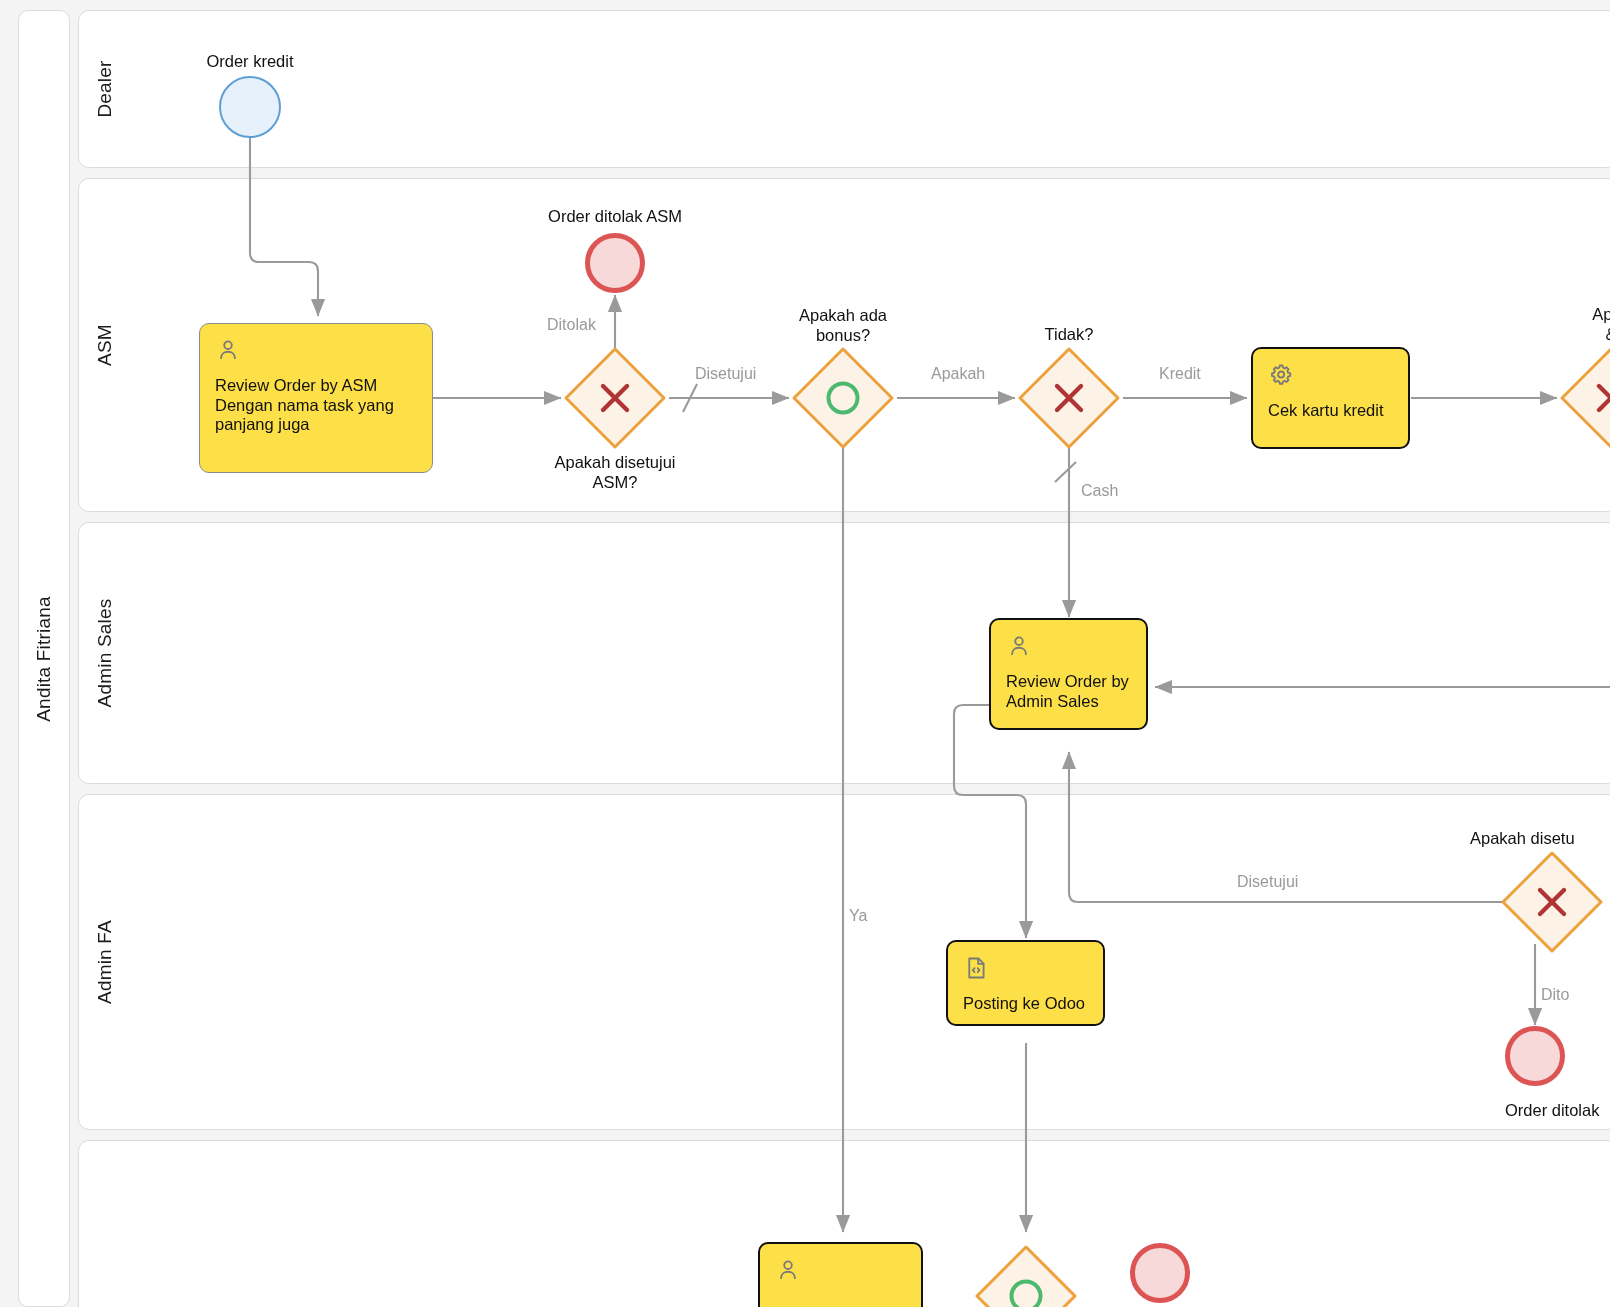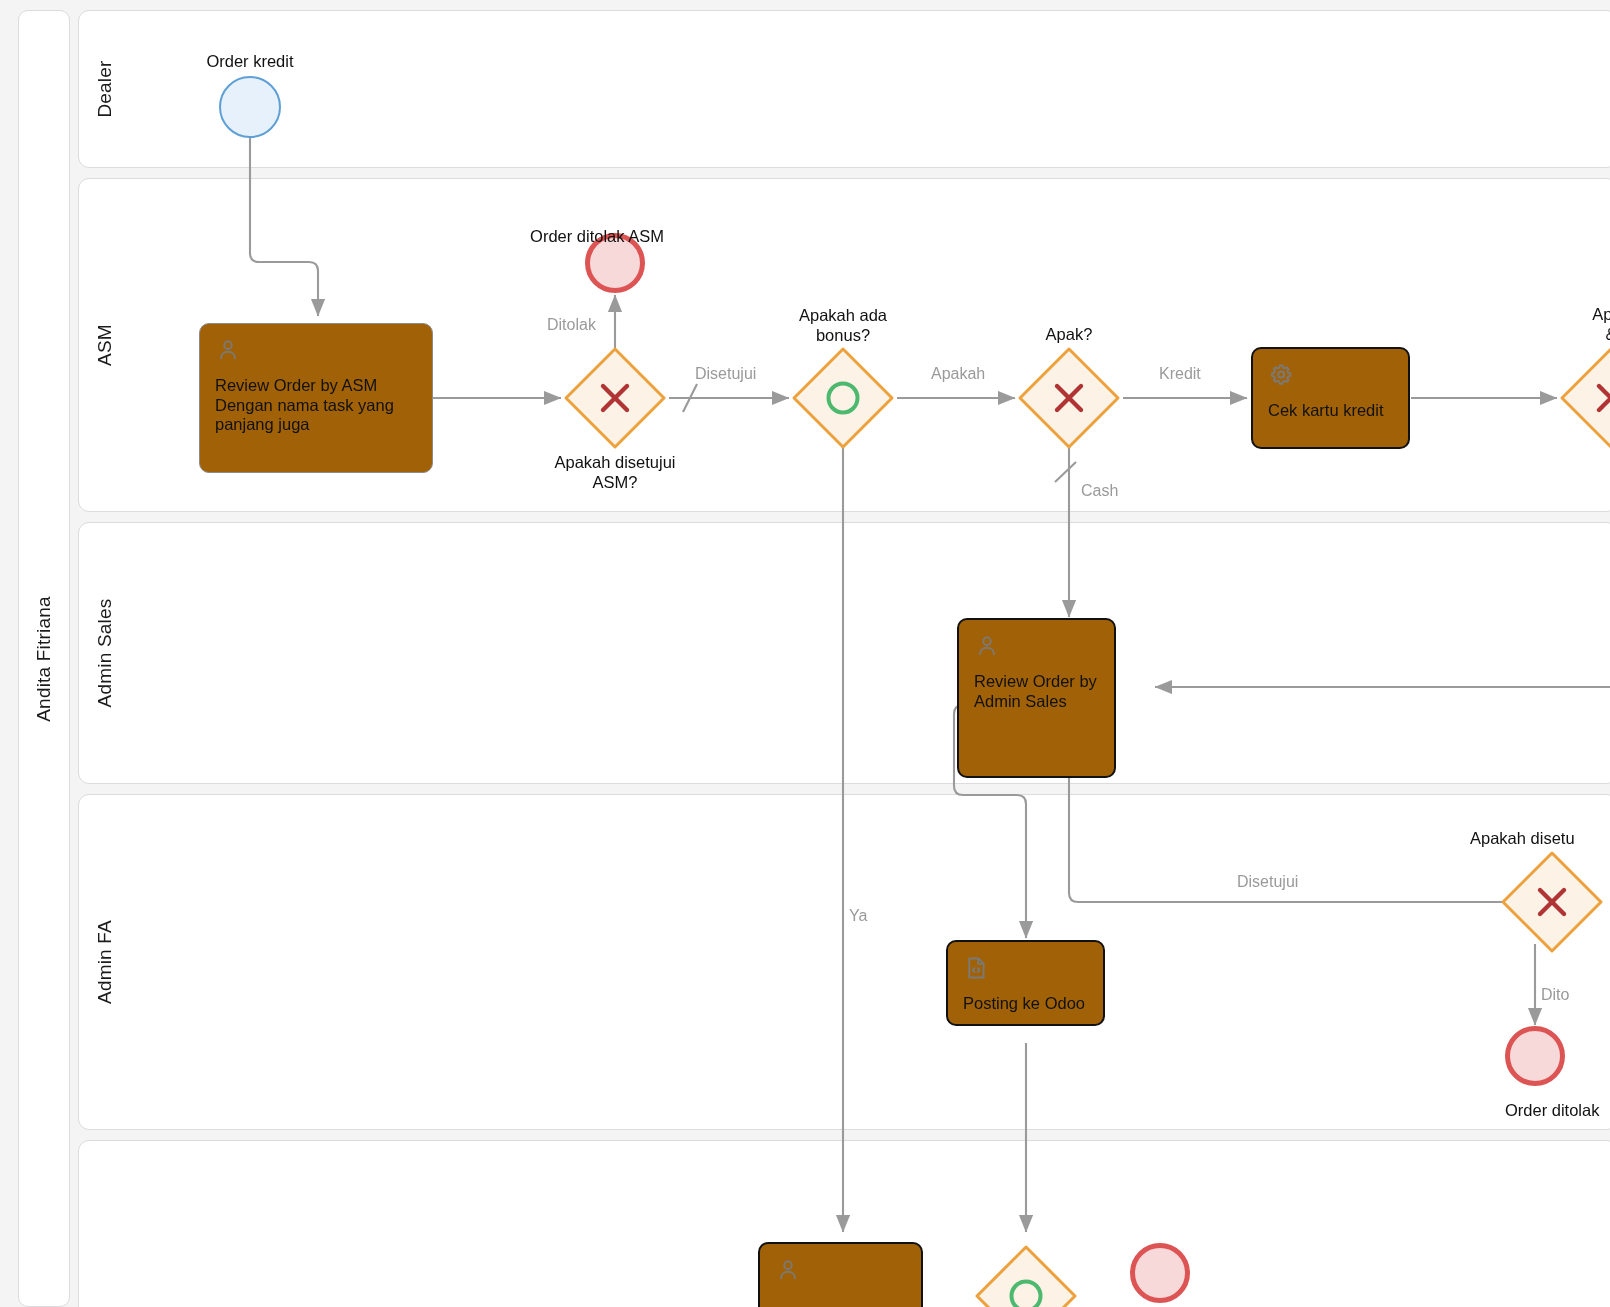--- a/index.html
+++ b/index.html
@@ -69,21 +69,21 @@
   .ev-start {
     background: #e6f1fb;
     border: 2.5px solid #5e9fd6;
   }
   .ev-end {
     background: #f8d9d9;
     border: 5px solid #dc5453;
   }
 
   .task {
-    background: #a16207;
+    background: #fde047;
     border: 1.8px solid #8b8b8b;
     border-radius: 10px;
     padding: 13px 15px 10px 15px;
   }
   .task.sel {
     border: 2.4px solid #111111;
   }
   .task-icon { width: 26px; height: 26px; margin-bottom: 9px; }
   .task-label {
     font-size: 16.5px;
@@ -192,21 +192,21 @@
     <g stroke="#9a9a9a" stroke-width="2.1" fill="none">
       <line x1="683" y1="412" x2="697" y2="384"></line>
       <line x1="1055" y1="482" x2="1076" y2="462"></line>
     </g>
   </svg>
 
   <div class="node event ev-start" style="left:219px; top:76px; width:62px; height:62px;"></div>
   <div class="olabel" style="left:150px; top:51px; width:200px;">Order kredit</div>
 
   <div class="node event ev-end" style="left:585px; top:233px; width:60px; height:60px;"></div>
-  <div class="olabel" style="left:497px; top:206px; width:200px;margin-top:20px;">Order ditolak ASM</div>
+  <div class="olabel" style="left:515px; top:206px; width:200px;">Order ditolak ASM</div>
 
   <div class="node event ev-end" style="left:1505px; top:1026px; width:60px; height:60px;"></div>
   <div class="olabel" style="left:1435px; top:1100px; width:200px; text-align:left; padding-left:70px;">Order ditolak</div>
 
   <div class="node event ev-end" style="left:1130px; top:1243px; width:60px; height:60px;"></div>
 
   <div class="node task" style="left:199px; top:323px; width:234px; height:150px;">
     <svg class="task-icon" viewBox="0 0 24 24" fill="none" stroke="#7a7a7a" stroke-width="1.7" stroke-linecap="round">
       <circle cx="12" cy="7.6" r="3.5"></circle>
       <path d="M5.6,19.5 C5.6,15.6 8.5,13.6 12,13.6 C15.5,13.6 18.4,15.6 18.4,19.5"></path>
@@ -217,21 +217,21 @@
   </div>
 
   <div class="node task sel" style="left:1251px; top:347px; width:159px; height:102px;">
     <svg class="task-icon" viewBox="0 0 24 24" fill="none" stroke="#7a7a7a" stroke-width="1.7" stroke-linecap="round">
       <path d="M12,3.2 L13.3,3.2 L13.9,5.2 L15.5,5.9 L17.3,4.9 L18.9,6.5 L17.9,8.3 L18.6,9.9 L20.6,10.5 L20.6,12.8 L18.6,13.4 L17.9,15 L18.9,16.8 L17.3,18.4 L15.5,17.4 L13.9,18.1 L13.3,20.1 L11,20.1 L10.4,18.1 L8.8,17.4 L7,18.4 L5.4,16.8 L6.4,15 L5.7,13.4 L3.7,12.8 L3.7,10.5 L5.7,9.9 L6.4,8.3 L5.4,6.5 L7,4.9 L8.8,5.9 L10.4,5.2 L11,3.2 Z"></path>
       <circle cx="12.1" cy="11.6" r="2.8"></circle>
     </svg>
     <div class="task-label">Cek kartu kredit</div>
   </div>
 
-  <div class="node task sel" style="left:957px; top:618px; width:159px; height:160px;">
+  <div class="node task sel" style="left:989px; top:618px; width:159px; height:112px;">
     <svg class="task-icon" viewBox="0 0 24 24" fill="none" stroke="#7a7a7a" stroke-width="1.7" stroke-linecap="round">
       <circle cx="12" cy="7.6" r="3.5"></circle>
       <path d="M5.6,19.5 C5.6,15.6 8.5,13.6 12,13.6 C15.5,13.6 18.4,15.6 18.4,19.5"></path>
     </svg>
     <div class="task-label">Review Order by
 Admin Sales</div>
   </div>
 
   <div class="node task sel" style="left:946px; top:940px; width:159px; height:86px;">
     <svg class="task-icon" viewBox="0 0 24 24" fill="none" stroke="#7a7a7a" stroke-width="1.7" stroke-linecap="round" stroke-linejoin="round">
@@ -274,21 +274,21 @@
 
   <div class="node" style="left:1015px; top:344px; width:108px; height:108px;">
     <svg class="gw-shape" viewBox="0 0 108 108">
       <polygon points="54,5 103,54 54,103 5,54" fill="#fdf2e6" stroke="#eda13c" stroke-width="3" stroke-linejoin="round"></polygon>
       <g stroke="#b03434" stroke-width="4.4" stroke-linecap="round">
         <line x1="42" y1="42" x2="66" y2="66"></line>
         <line x1="66" y1="42" x2="42" y2="66"></line>
       </g>
     </svg>
   </div>
-  <div class="olabel" style="left:969px; top:324px; width:200px;">Apak?</div>
+  <div class="olabel" style="left:969px; top:324px; width:200px;">Tidak?</div>
 
   <div class="node" style="left:1557px; top:344px; width:108px; height:108px;">
     <svg class="gw-shape" viewBox="0 0 108 108">
       <polygon points="54,5 103,54 54,103 5,54" fill="#fdf2e6" stroke="#eda13c" stroke-width="3" stroke-linejoin="round"></polygon>
       <g stroke="#b03434" stroke-width="4.4" stroke-linecap="round">
         <line x1="42" y1="42" x2="66" y2="66"></line>
         <line x1="66" y1="42" x2="42" y2="66"></line>
       </g>
     </svg>
   </div>

